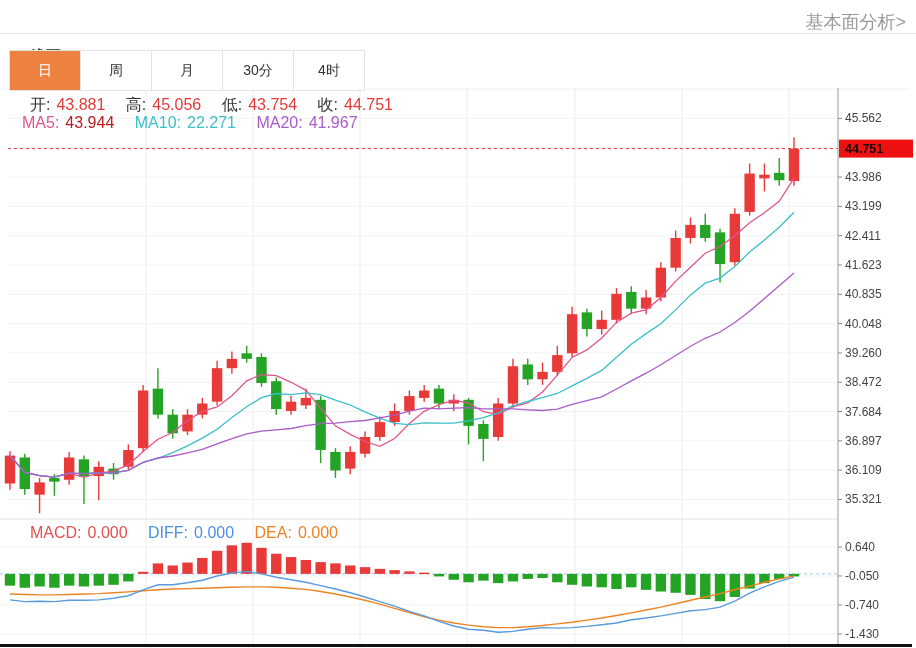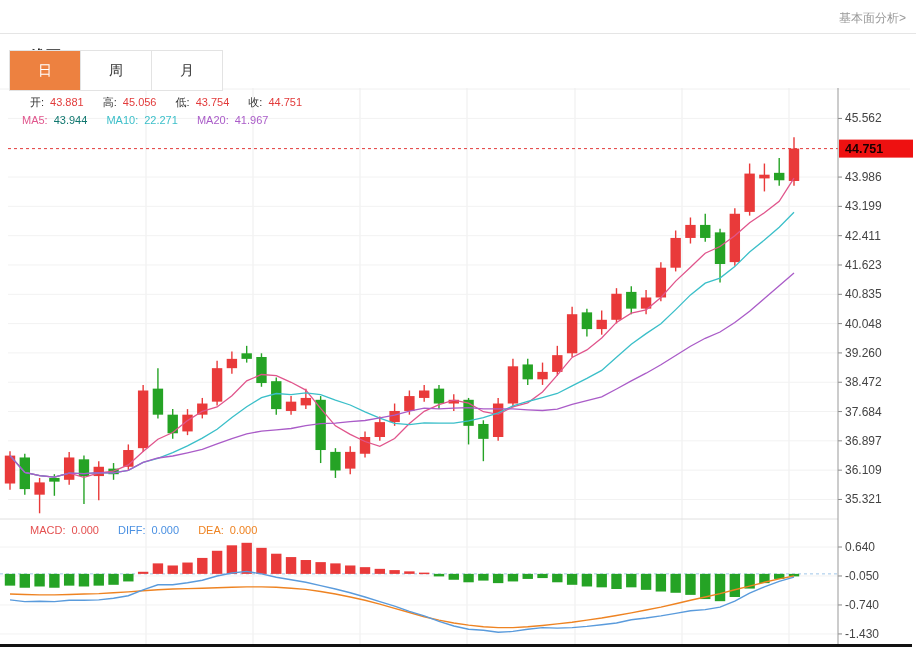--- a/index.html
+++ b/index.html
@@ -1,24 +1,24 @@
 <!DOCTYPE html>
 <html><head>
 <meta charset="utf-8">
 <style>
   html,body{margin:0;padding:0;background:#fff;}
   body{font-family:"Liberation Sans","DejaVu Sans",sans-serif;width:916px;height:648px;position:relative;overflow:hidden;}
   .hdr{position:absolute;left:0;top:0;width:916px;height:33px;border-bottom:1px solid #e5e5e5;}
   .hdr-title{position:absolute;left:18px;top:7px;font-size:16px;font-weight:bold;color:#1a1a1a;margin-top:40px;}
-  .hdr-link{position:absolute;right:10px;top:10px;font-size:12px;color:#999;cursor:pointer;}
+  .hdr-link{position:absolute;right:10px;top:10px;font-size:18px;color:#999;cursor:pointer;}
   .tabs{position:absolute;left:9px;top:50px;display:flex;border:1px solid #e3e3e3;background:#fff;}
   .tab{width:70px;height:39px;line-height:39px;text-align:center;font-size:14px;color:#333;border-right:1px solid #e3e3e3;cursor:pointer;background:#fff;}
   .tab:last-child{border-right:none;}
   .tab.active{background:#ed8140;color:#fff;}
-  .legend{position:absolute;font-size:11px;white-space:nowrap;}
+  .legend{position:absolute;font-size:16px;white-space:nowrap;}
   .legend span{margin-right:6px;}
   .legend .gap{margin-right:16px;}
   #ohlc-legend{left:30px;top:95px;color:#333;}
   #ma-legend{left:22px;top:114px;}
   #macd-legend{left:30px;top:524px;}
   svg{position:absolute;left:0;top:0;}
   .axis-label{font-size:12px;fill:#444;}
 </style>
 </head>
 <body>
@@ -261,31 +261,33 @@
 
 <div class="hdr">
   <div class="hdr-title">K线图</div>
   <div class="hdr-link">基本面分析&gt;</div>
 </div>
 
 <div class="tabs" id="tab-bar">
     <div class="tab active">日</div>
     <div class="tab">周</div>
     <div class="tab">月</div>
+    <div class="tab">30分</div>
+    <div class="tab">4时</div>
   </div>
 
 <div class="legend" id="ohlc-legend">
   <span>开:</span><span style="color:#e23b3b" class="gap">43.881</span>
   <span>高:</span><span style="color:#e23b3b" class="gap">45.056</span>
   <span>低:</span><span style="color:#e23b3b" class="gap">43.754</span>
   <span>收:</span><span style="color:#e23b3b">44.751</span>
 </div>
 
 <div class="legend" id="ma-legend">
-  <span style="color:#e0558c">MA5:</span><span style="color:#0f766e" class="gap">43.944</span>
+  <span style="color:#e0558c">MA5:</span><span style="color:#b91c1c" class="gap">43.944</span>
   <span style="color:#3bbfc9">MA10:</span><span style="color:#3bbfc9" class="gap">22.271</span>
   <span style="color:#aa5cc8">MA20:</span><span style="color:#aa5cc8">41.967</span>
 </div>
 
 <div class="legend" id="macd-legend">
   <span style="color:#e45050">MACD:</span><span style="color:#e45050" class="gap">0.000</span>
   <span style="color:#4a90e2">DIFF:</span><span style="color:#4a90e2" class="gap">0.000</span>
   <span style="color:#ee8322">DEA:</span><span style="color:#ee8322">0.000</span>
 </div>
 

